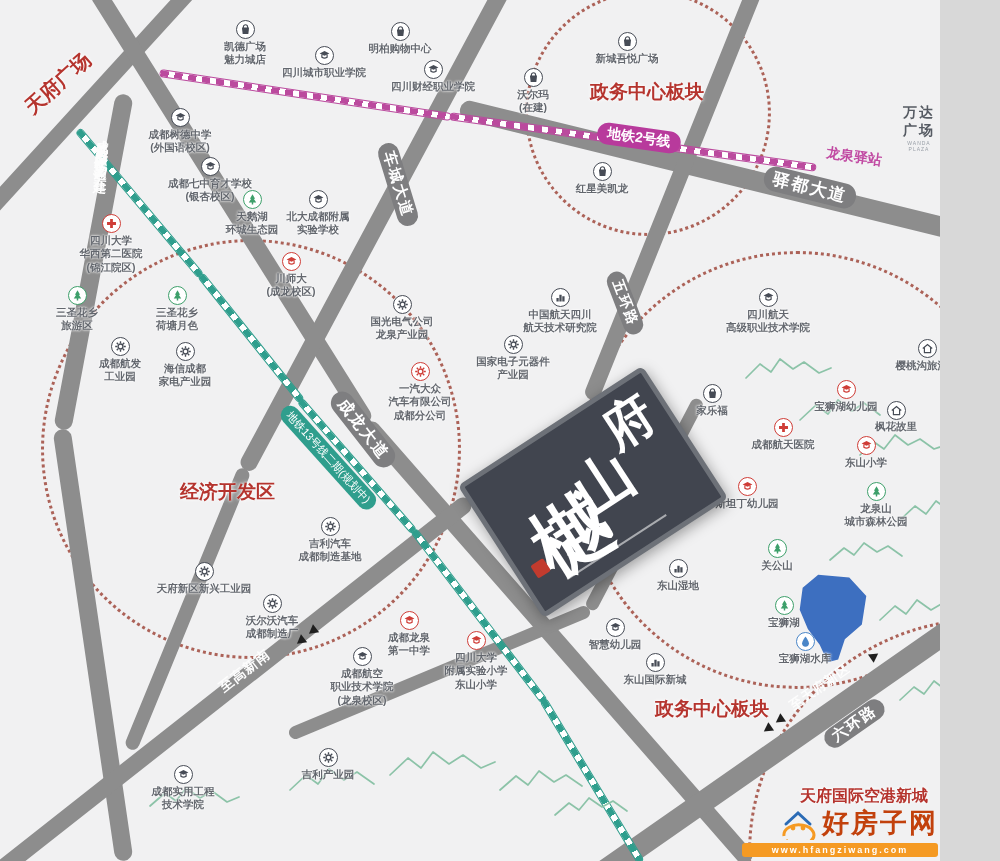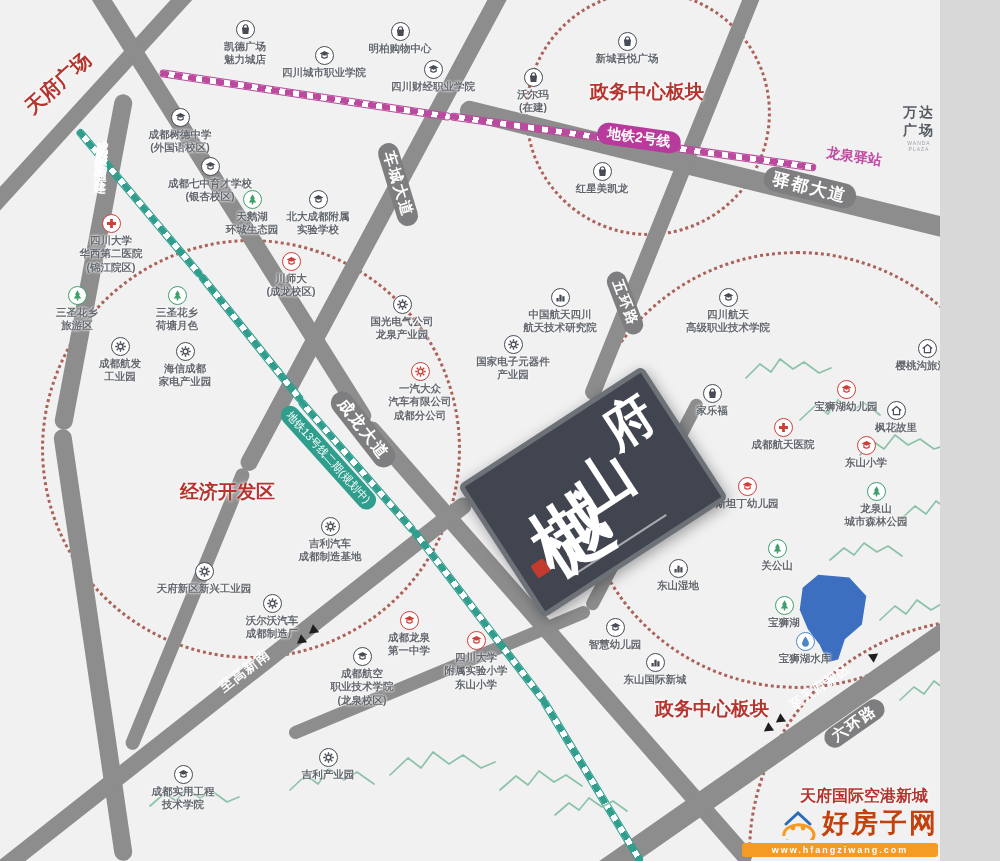--- a/index.html
+++ b/index.html
@@ -284,40 +284,40 @@
         </svg>
         <div class="pl">中国航天四川</div>
         <div class="pl">航天技术研究院</div>
       </div>
       <div class="poi c-dark" style="left: 712px; top: 384px;">
         <svg class="ic" viewBox="0 0 16 16">
           <use href="#sym-bag"></use>
         </svg>
         <div class="pl">家乐福</div>
       </div>
-      <div class="poi c-dark" style="left: 728px; top: 288px; justify-content: flex-end;">
+      <div class="poi c-dark" style="left: 768px; top: 288px; justify-content: flex-end;">
         <svg class="ic" viewBox="0 0 16 16">
           <use href="#sym-cap"></use>
         </svg>
         <div class="pl">四川航天</div>
         <div class="pl">高级职业技术学院</div>
       </div>
       <div class="poi c-dark" style="left: 927px; top: 339px;">
         <svg class="ic" viewBox="0 0 16 16">
           <use href="#sym-house"></use>
         </svg>
         <div class="pl">樱桃沟旅游区</div>
       </div>
       <div class="poi c-red" style="left: 846px; top: 380px;">
         <svg class="ic" viewBox="0 0 16 16">
           <use href="#sym-cap"></use>
         </svg>
         <div class="pl">宝狮湖幼儿园</div>
       </div>
-      <div class="poi c-dark" style="left: 896px; top: 401px;">
+      <div class="poi c-dark" style="left: 896px; top: 401px; font-family: Liberation Serif, serif;">
         <svg class="ic" viewBox="0 0 16 16">
           <use href="#sym-house"></use>
         </svg>
         <div class="pl">枫花故里</div>
       </div>
       <div class="poi c-red" style="left: 783px; top: 418px;">
         <svg class="ic" viewBox="0 0 16 16">
           <use href="#sym-cross"></use>
         </svg>
         <div class="pl">成都航天医院</div>

